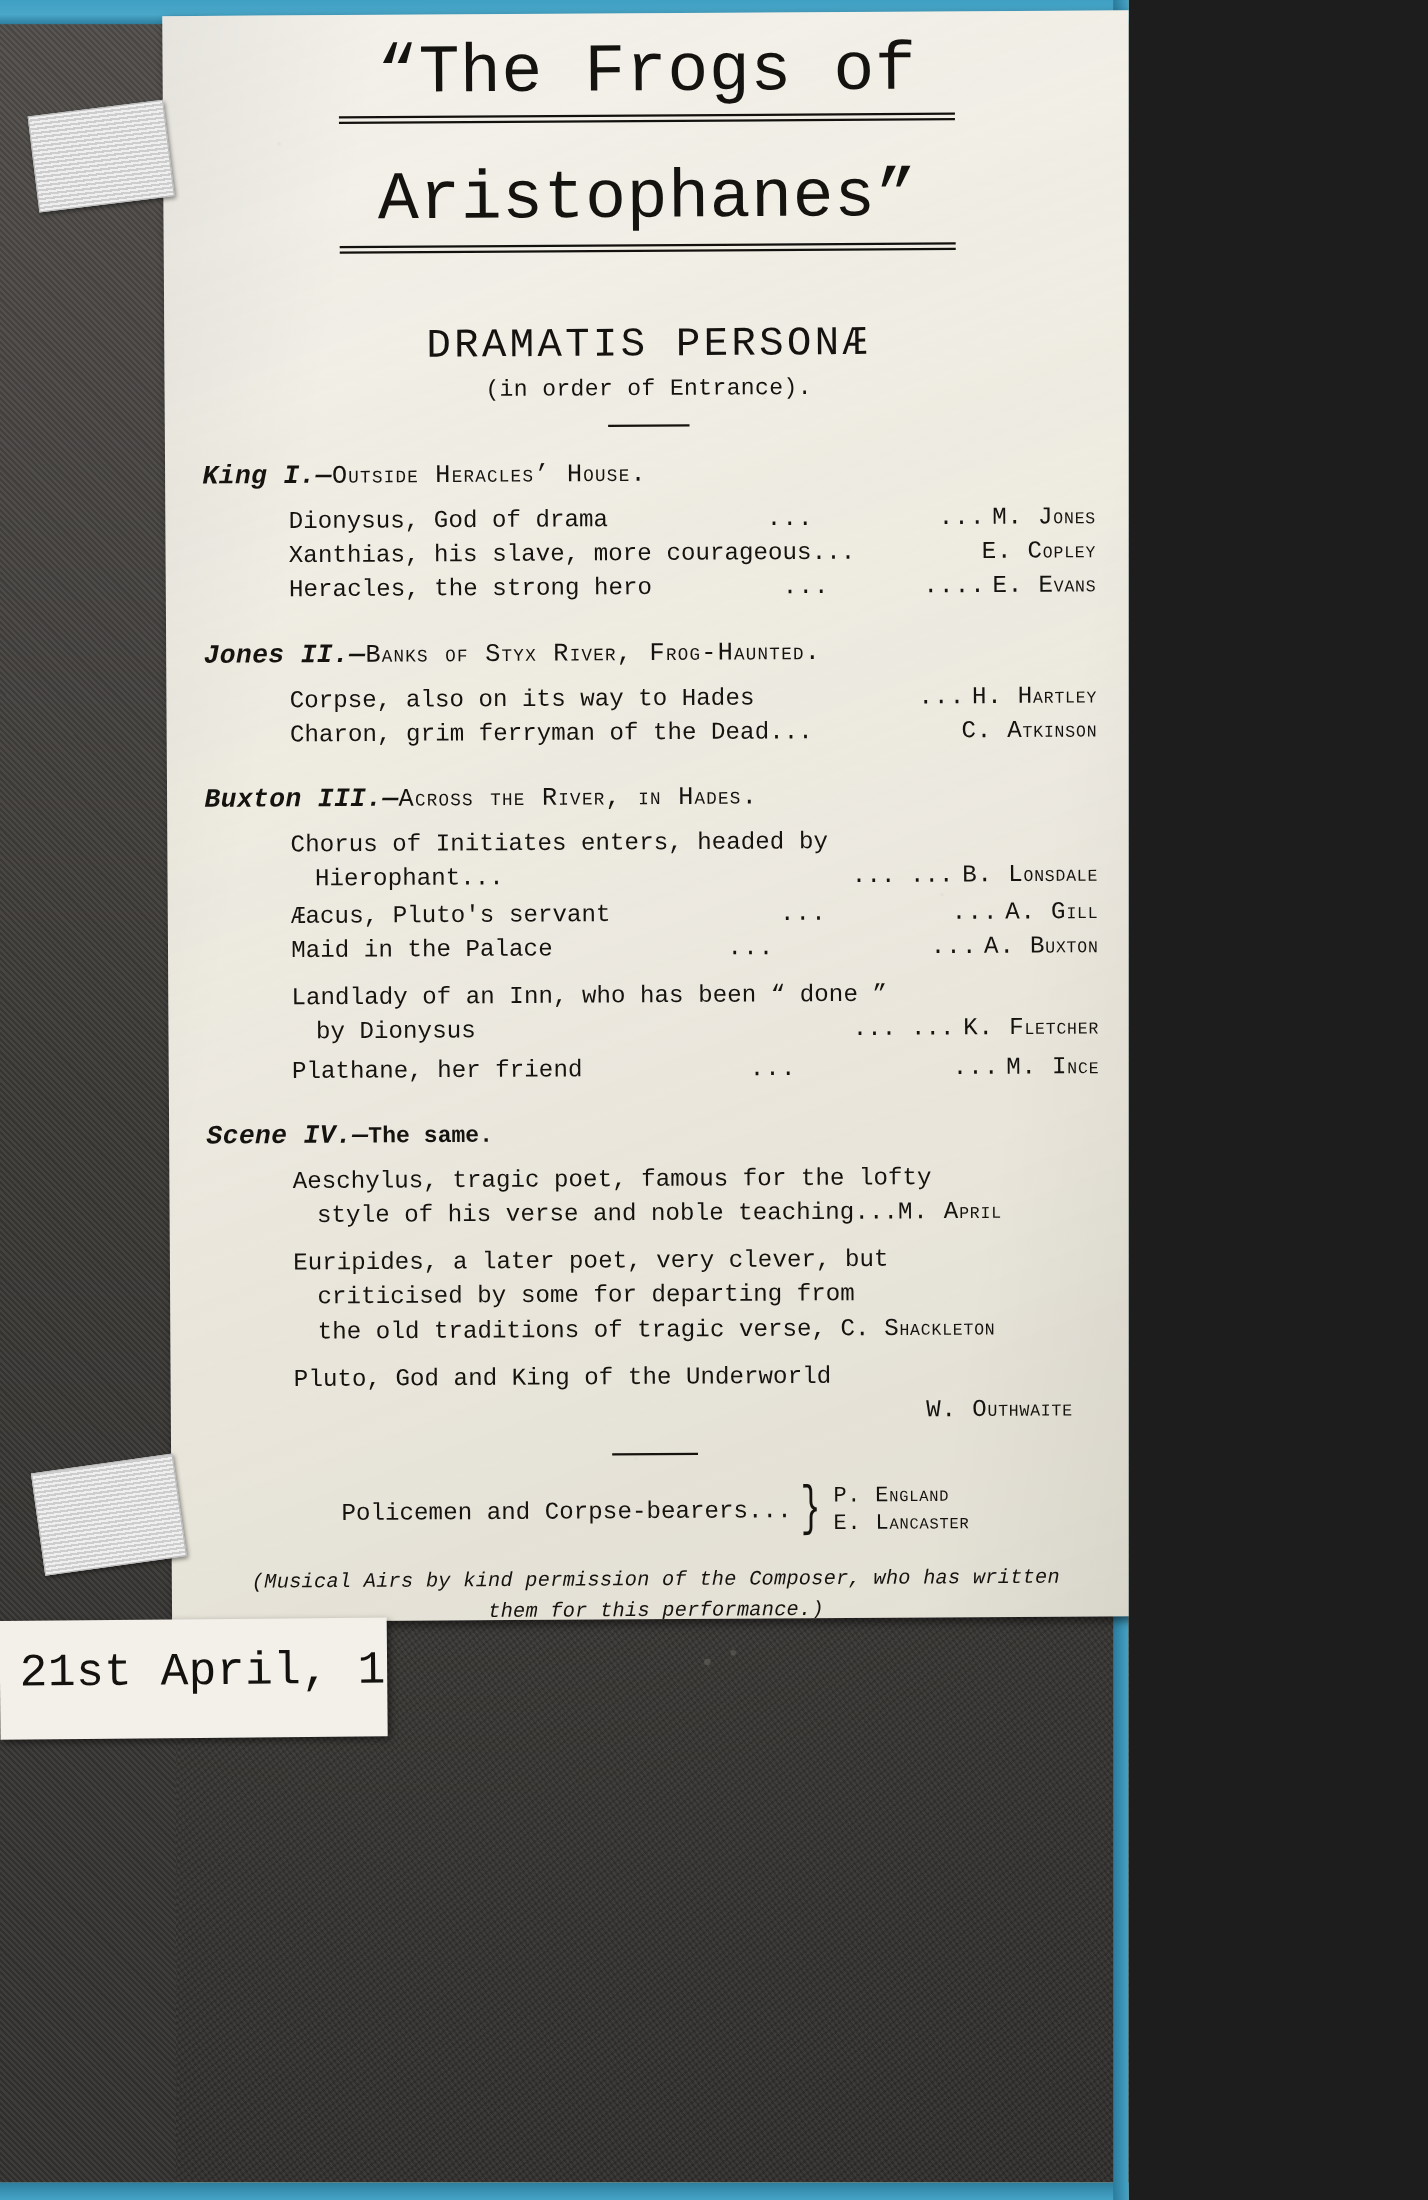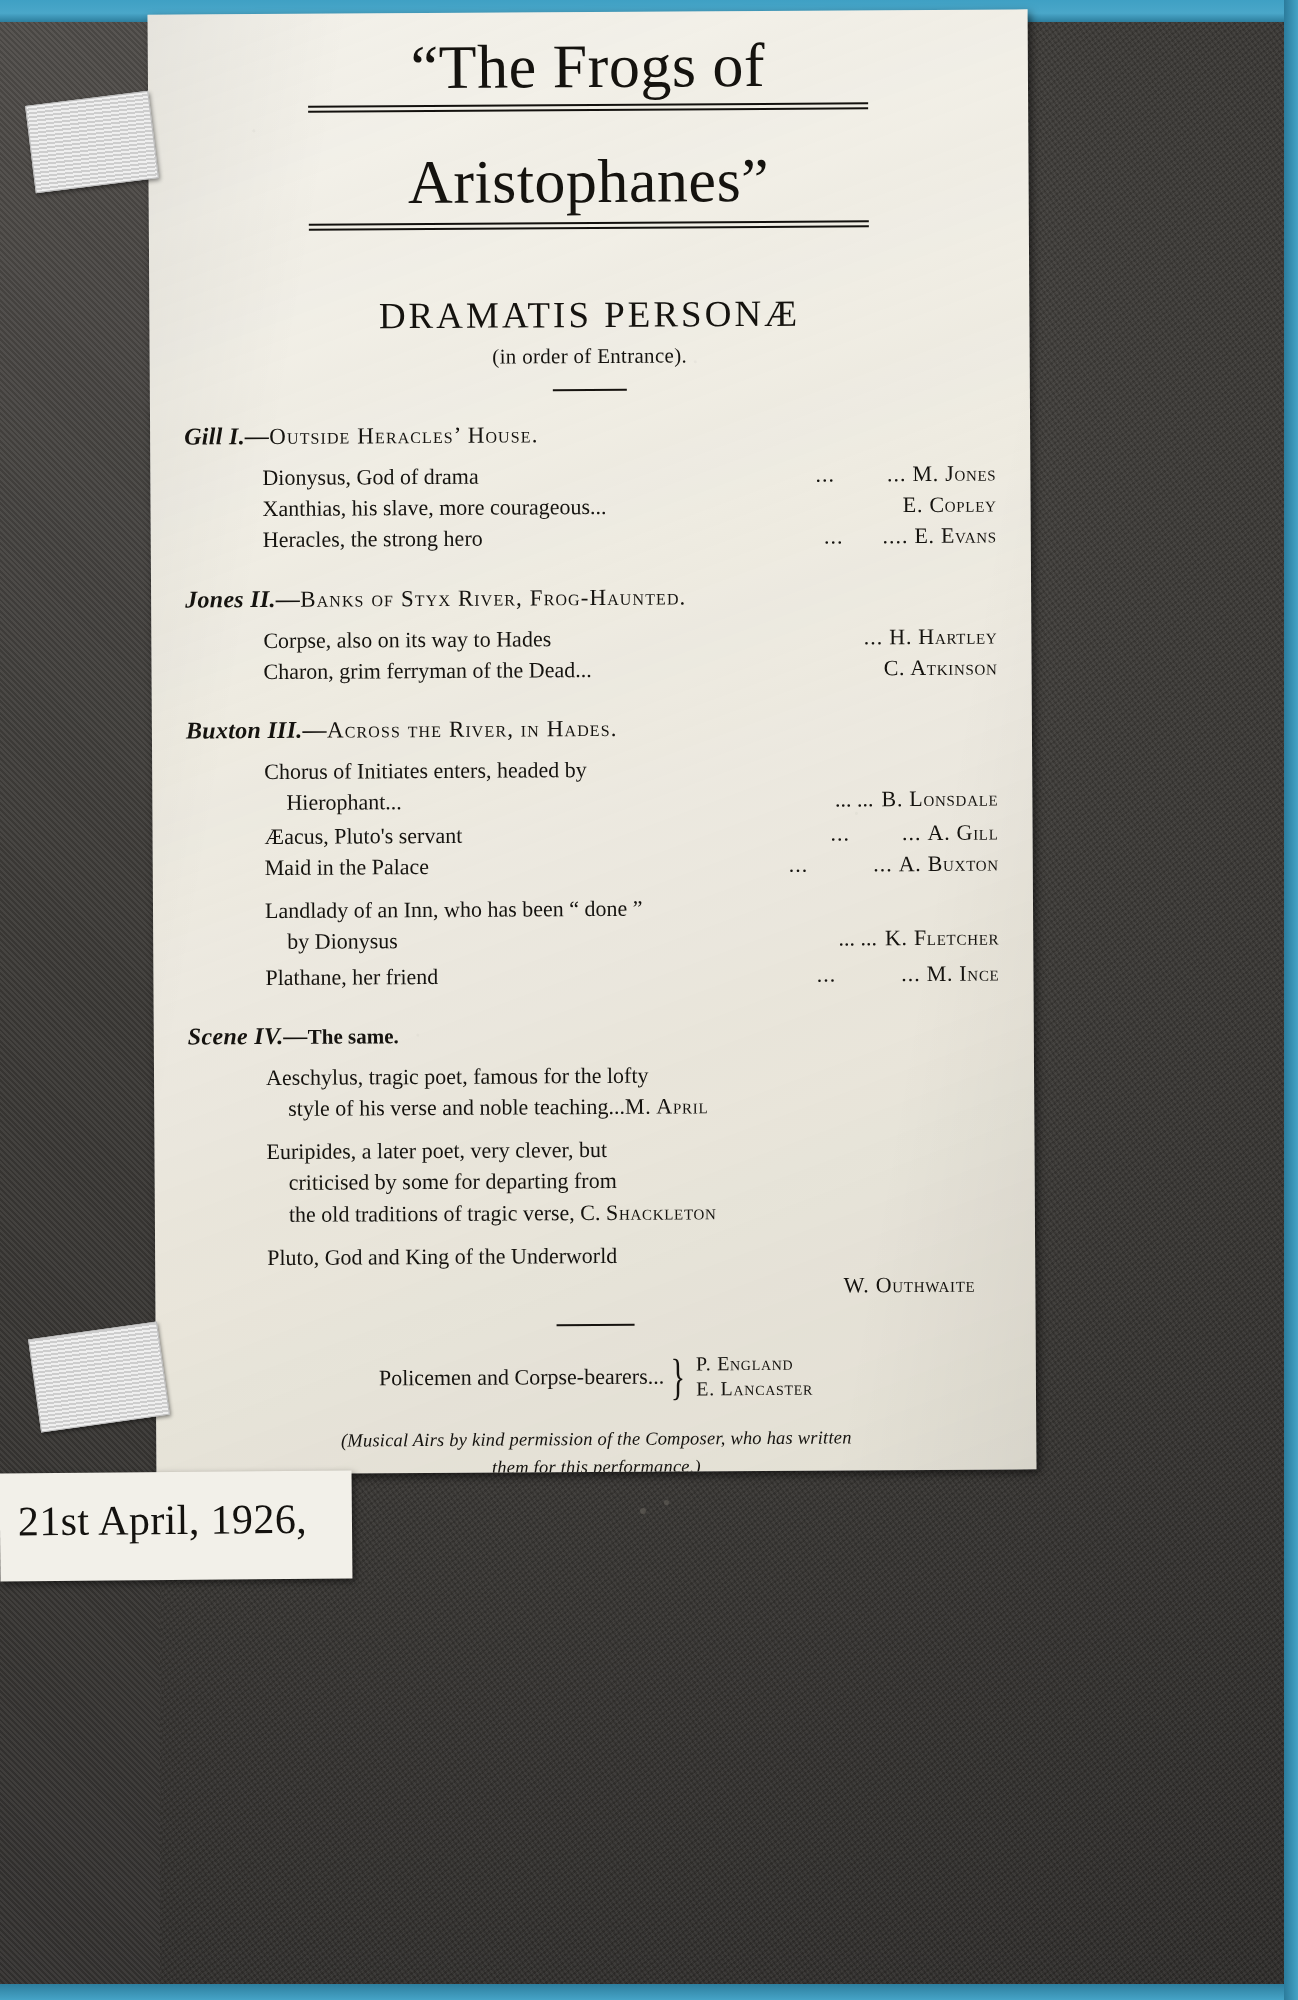--- a/index.html
+++ b/index.html
@@ -2,25 +2,25 @@
 <html><head>
 <meta charset="utf-8">
 <style>
   html, body {
     margin: 0;
     padding: 0;
     background: #1d1d1d;
   }
   #scan {
     position: relative;
-    width: 1298px;
+    width: 1026px;
     height: 2000px;
     overflow: hidden;
     background: #fdba74;
-    font-family: Liberation Serif, serif;
+    font-family: Liberation Mono, monospace;
   }
 
   
   .blue-edge-top {
     position: absolute;
     left: 0; top: 0;
     width: 1298px; height: 22px;
     background: linear-gradient(180deg,#3fa0c4 0%, #4aa7c9 60%, #2d7e9e 100%);
   }
   .blue-edge-bottom {
@@ -297,21 +297,21 @@
 
       <div class="title-line title-2">Aristophanes”</div>
       <div class="dbl-rule second"></div>
 
       <div class="dramatis">DRAMATIS PERSONÆ</div>
       <div class="order">(in order of Entrance).</div>
       <div class="short-rule"></div>
 
       <div class="scene">
         <div class="scene-head">
-          <span class="sc-num">Gill I.</span><span class="sc-num">—</span><span class="sc-place">Outside Heracles’ House.</span>
+          <span class="sc-num">King I.</span><span class="sc-num">—</span><span class="sc-place">Outside Heracles’ House.</span>
         </div>
         <div class="roles">
           <div class="role-row">
             <span class="desc">Dionysus, God of drama</span>
             <span class="spacer"></span>
             <span class="dots">...        ...</span>
             <span class="actor">M. Jones</span>
           </div>
           <div class="role-row">
             <span class="desc">Xanthias, his slave, more courageous...</span>

